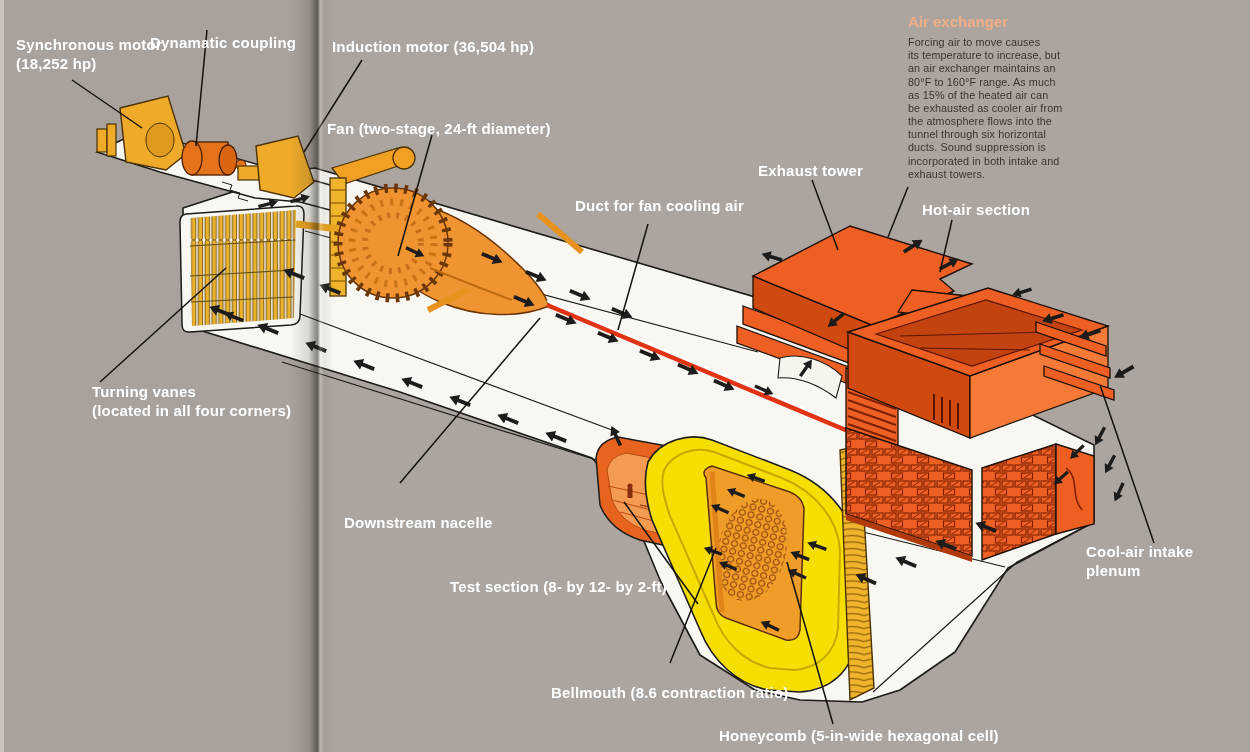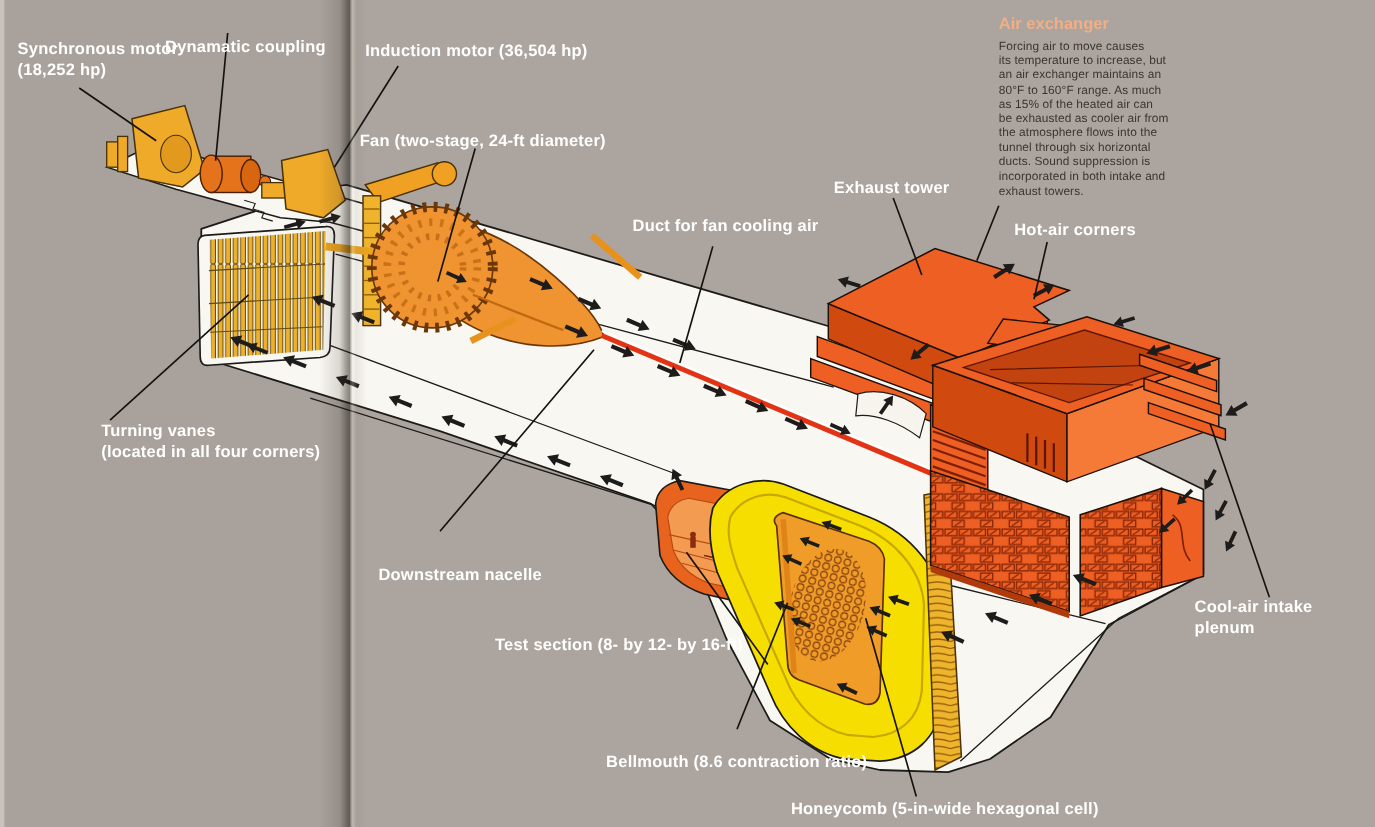--- a/index.html
+++ b/index.html
@@ -300,25 +300,25 @@
   <rect x="290" y="0" width="44" height="752" fill="url(#gutterGrad)"></rect>
 </svg>
 
 <div class="lbl" style="left:16px;top:36px;">Synchronous motor
 (18,252 hp)</div>
 <div class="lbl" style="left:150px;top:10px;margin-top:24px;">Dynamatic coupling</div>
 <div class="lbl" style="left:332px;top:38px;">Induction motor (36,504 hp)</div>
 <div class="lbl" style="left:327px;top:120px;">Fan (two-stage, 24-ft diameter)</div>
 <div class="lbl" style="left:575px;top:197px;text-align:center;">Duct for fan cooling air</div>
 <div class="lbl" style="left:758px;top:162px;">Exhaust tower</div>
-<div class="lbl" style="left:922px;top:201px;">Hot-air corners</div>
+<div class="lbl" style="left:922px;top:201px;">Hot-air section</div>
 <div class="lbl" style="left:60px;top:383px;margin-left:32px;">Turning vanes
 (located in all four corners)</div>
 <div class="lbl" style="left:344px;top:486px;margin-top:28px;">Downstream nacelle</div>
-<div class="lbl" style="left:450px;top:578px;">Test section (8- by 12- by 16-ft)</div>
+<div class="lbl" style="left:450px;top:578px;">Test section (8- by 12- by 2-ft)</div>
 <div class="lbl" style="left:551px;top:684px;">Bellmouth (8.6 contraction ratio)</div>
 <div class="lbl" style="left:719px;top:727px;">Honeycomb (5-in-wide hexagonal cell)</div>
 <div class="lbl" style="left:1086px;top:543px;">Cool-air intake plenum</div>
 
 <div class="note" style="left:908px;top:13px;">
   <div class="note-title">Air exchanger</div>
   <div class="note-body">Forcing air to move causes
 its temperature to increase, but
 an air exchanger maintains an
 80°F to 160°F range. As much

